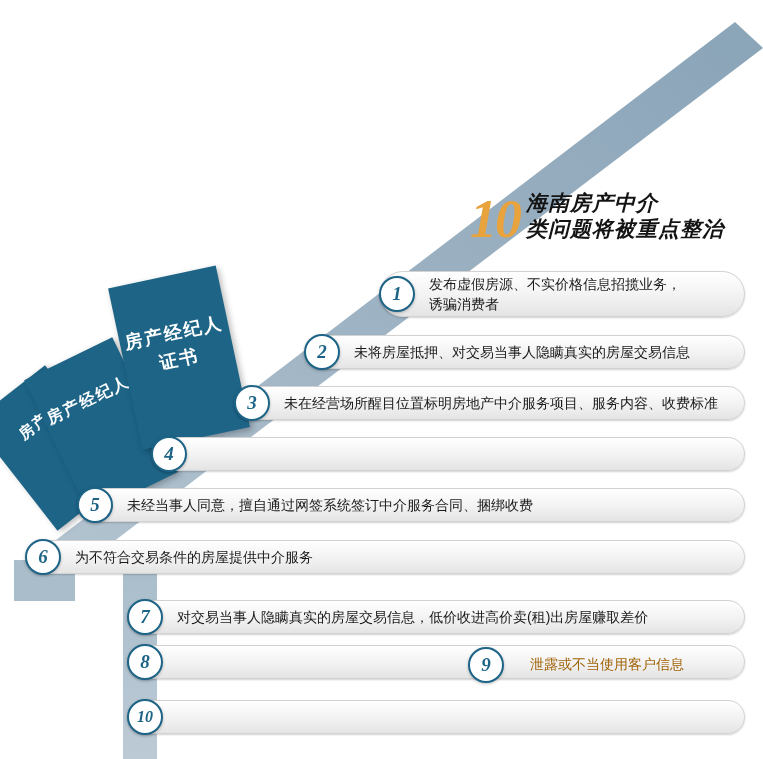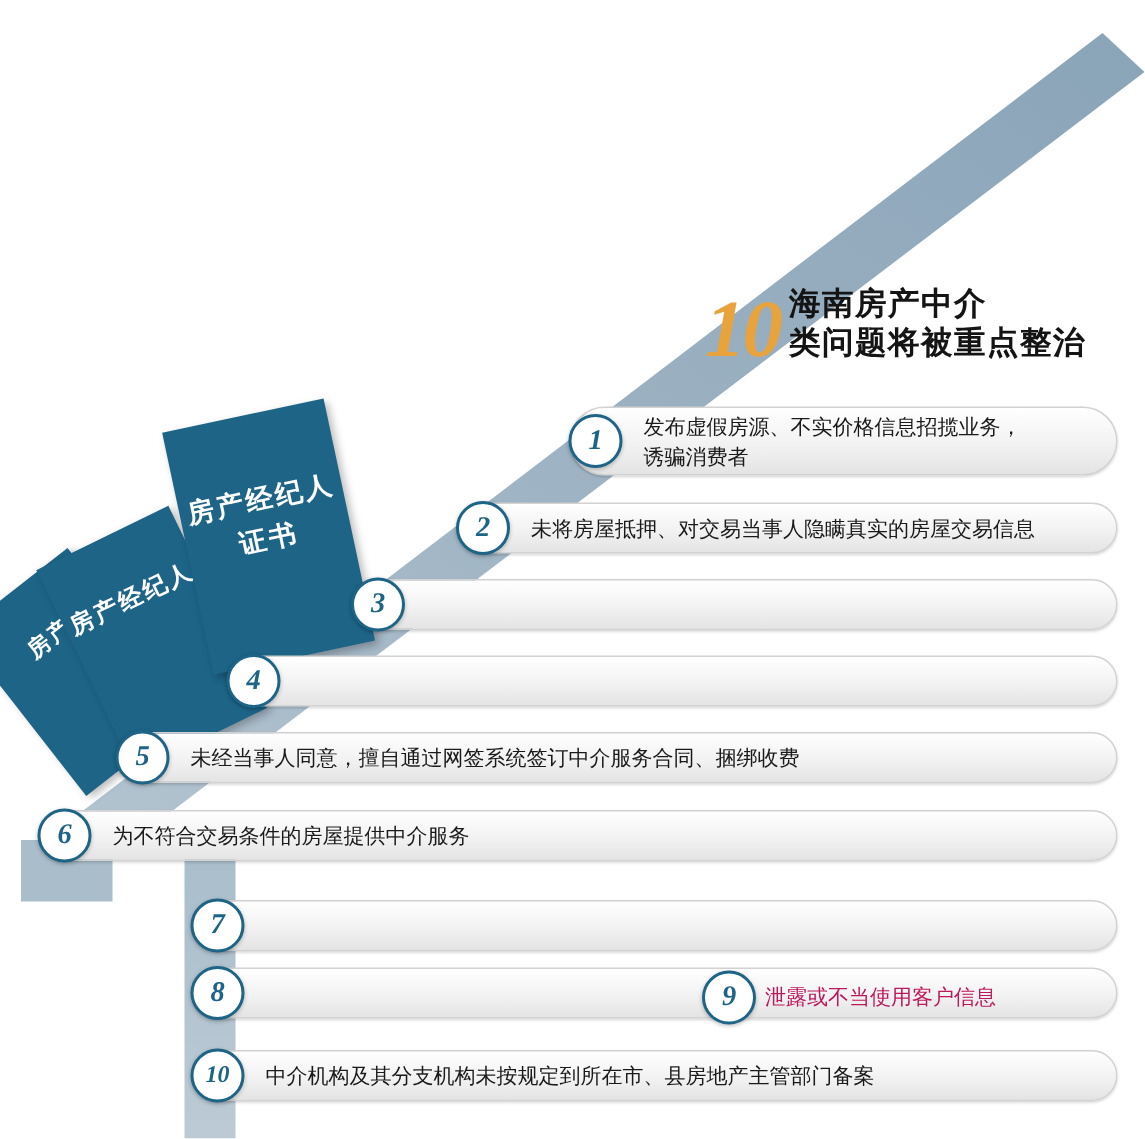--- a/index.html
+++ b/index.html
@@ -29,20 +29,21 @@
     font-size:54px;
     color:#e8a33d;
     line-height:1;
     letter-spacing:-2px;
     margin-right:6px;
     margin-top:6px;
   }
   .title-lines{
     display:flex;flex-direction:column;
     justify-content:center;
+    font-style:italic;
   }
   .title-line{
     font-size:21px;
     font-weight:bold;
     color:#141414;
     letter-spacing:1px;
     line-height:1.25;
     white-space:nowrap;
   }
 
@@ -159,22 +160,22 @@
   #row5{left:78px;top:488px;}
   #row5 .pill{width:667px;}
   #row6{left:26px;top:540px;}
   #row6 .pill{width:719px;}
   #row7{left:128px;top:600px;}
   #row7 .pill{width:617px;}
   #row8{left:128px;top:645px;}
   #row8 .pill{width:617px;}
   #row9-badge{left:468px;top:647px;}
   #row9-text{
-    position:absolute;left:510px;top:656px;
-    font-size:14px;color:#be185d;white-space:nowrap;z-index:8;
+    position:absolute;left:530px;top:656px;
+    font-size:14px;color:#a16207;white-space:nowrap;z-index:8;
   }
   #row10{left:128px;top:700px;}
   #row10 .pill{width:617px;}
 </style>
 </head>
 <body>
 
 <div id="stage">
 
   <svg class="band-svg" viewBox="0 0 763 759">
@@ -230,20 +231,21 @@
   <div class="row" id="row2">
     <div class="pill">
       <span class="num-badge">2</span>
       <span class="txt">未将房屋抵押、对交易当事人隐瞒真实的房屋交易信息</span>
     </div>
   </div>
 
   <div class="row" id="row3">
     <div class="pill">
       <span class="num-badge">3</span>
+      <span class="txt">未在经营场所醒目位置标明房地产中介服务项目、服务内容、收费标准</span>
     </div>
   </div>
 
   <div class="row" id="row4">
     <div class="pill">
       <span class="num-badge">4</span>
     </div>
   </div>
 
   <div class="row" id="row5">
@@ -256,32 +258,32 @@
   <div class="row" id="row6">
     <div class="pill">
       <span class="num-badge">6</span>
       <span class="txt">为不符合交易条件的房屋提供中介服务</span>
     </div>
   </div>
 
   <div class="row" id="row7">
     <div class="pill">
       <span class="num-badge">7</span>
+      <span class="txt">对交易当事人隐瞒真实的房屋交易信息，低价收进高价卖(租)出房屋赚取差价</span>
     </div>
   </div>
 
   <div class="row" id="row8">
     <div class="pill">
       <span class="num-badge">8</span>
     </div>
   </div>
 
   <div class="badge-left" id="row9-badge">9</div>
   <div id="row9-text">泄露或不当使用客户信息</div>
 
   <div class="row" id="row10">
     <div class="pill">
       <span class="num-badge small">10</span>
-      <span class="txt">中介机构及其分支机构未按规定到所在市、县房地产主管部门备案</span>
     </div>
   </div>
 
 </div>
 
 </body></html>

